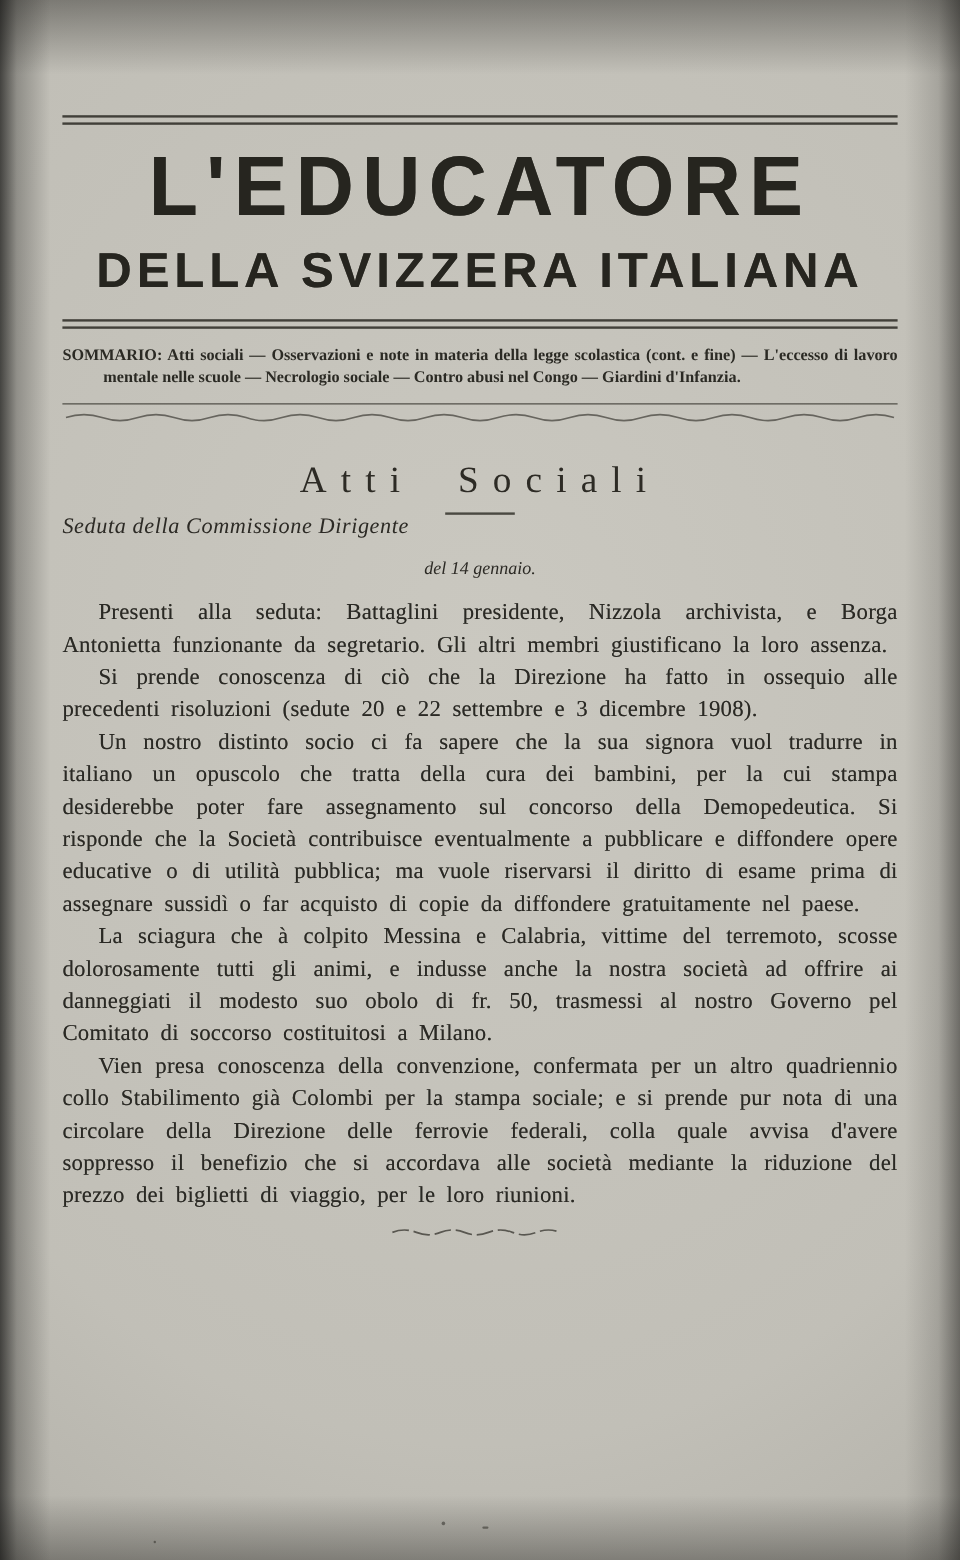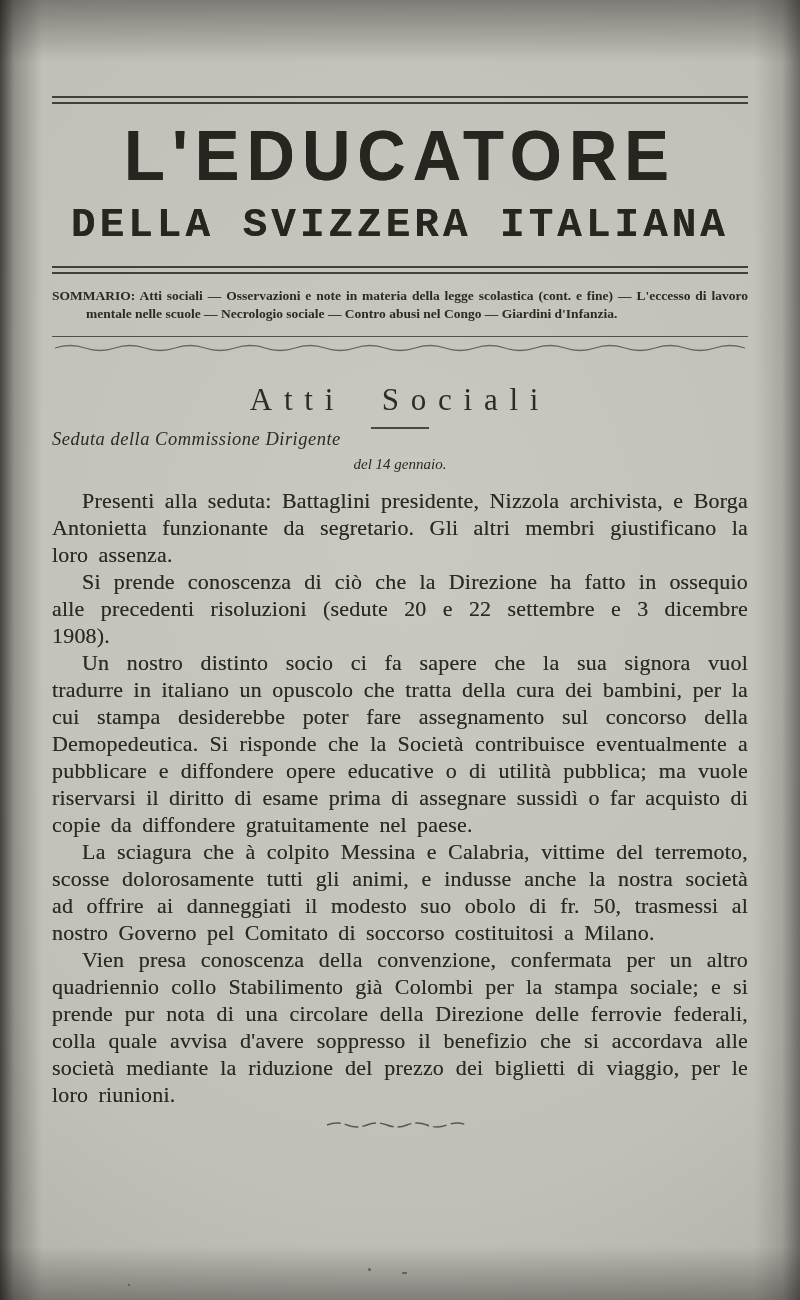--- a/index.html
+++ b/index.html
@@ -77,21 +77,21 @@
     font-size: 67px;
     line-height: 1;
     letter-spacing: 7px;
     color: #26251f;
     transform: scaleY(1.05);
     text-shadow: 0 0 .5px rgba(38,37,31,.7);
   }
   .title-line2 {
     margin: 16px 0 0 0;
     text-align: center;
-    font-family: Liberation Mono, monospace;
+    font-family: Liberation Sans, sans-serif;
     font-weight: bold;
     font-size: 41px;
     line-height: 1;
     letter-spacing: 4px;
     color: #26251f;
     text-shadow: 0 0 .5px rgba(38,37,31,.7);
   }
 
   
   .sommario {
@@ -132,30 +132,30 @@
     margin: 9px auto 0 auto;
   }
   .subtitle {
     text-align: left;
     font-style: italic;
     font-size: 18.5px;
     letter-spacing: .5px;
     color: #2c2a25;
   }
   .subtitle-date {
-    margin-top: 6px;
+    margin-top: 16px;
     text-align: center;
     font-style: italic;
     font-size: 15px;
     color: #2c2a25;
   }
 
   .body-text {
     margin-top: 14px;
-    font-size: 22px;
+    font-size: 19px;
     line-height: 27px;
     letter-spacing: .2px;
     word-spacing: 4.5px;
     text-align: justify;
     color: #2a2924;
     text-shadow: 0 0 .4px rgba(42,41,36,.55);
   }
   .body-text p { margin: 0; text-indent: 30px; }
 
   .end-divider {

